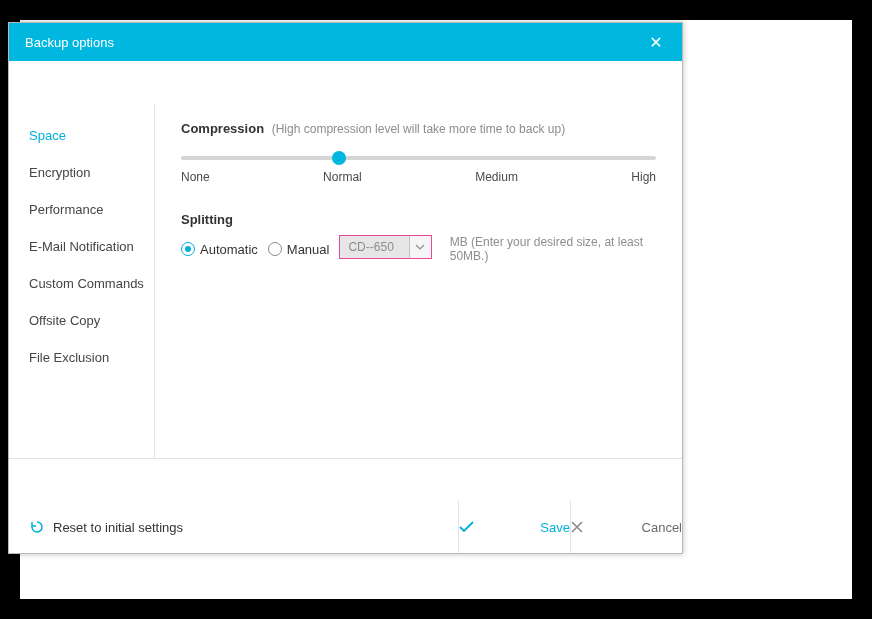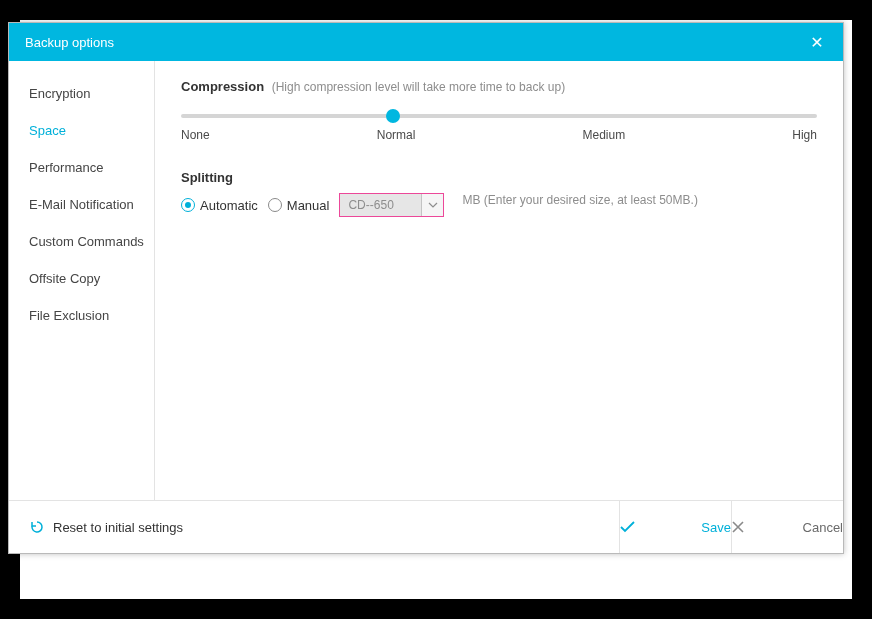--- a/index.html
+++ b/index.html
@@ -15,26 +15,27 @@
   }
   .outer {
     position: absolute;
     left: 20px; top: 20px;
     width: 832px; height: 579px;
     background: #fff;
   }
   .dialog {
     position: absolute;
     left: 8px; top: 22px;
-    width: 836px; height: 532px;
+    width: 675px; height: 532px;
     border: 1px solid #b9b9b9;
     background: #fff;
     box-shadow: 0 0 6px rgba(0,0,0,.25);
     display: flex;
     flex-direction: column;
+    gap: 42px;
   }
   .titlebar {
     background: #00b7e0;
     color: #fff;
     height: 38px;
     display: flex;
     align-items: center;
     padding: 0 12px 0 16px;
     font-size: 13px;
   }
@@ -213,22 +214,22 @@
 
   <div class="titlebar">
     <span class="title">Backup options</span>
     <span class="close">
       <span>✕</span>
     </span>
   </div>
 
   <div class="body">
     <div class="sidebar">
+      <div class="sidebar-item active"><span>Space</span></div>
       <div class="sidebar-item"><span>Encryption</span></div>
-      <div class="sidebar-item active"><span>Space</span></div>
       <div class="sidebar-item"><span>Performance</span></div>
       <div class="sidebar-item"><span>E-Mail Notification</span></div>
       <div class="sidebar-item"><span>Custom Commands</span></div>
       <div class="sidebar-item"><span>Offsite Copy</span></div>
       <div class="sidebar-item"><span>File Exclusion</span></div>
     </div>
 
     <div class="content">
 
       <div>

